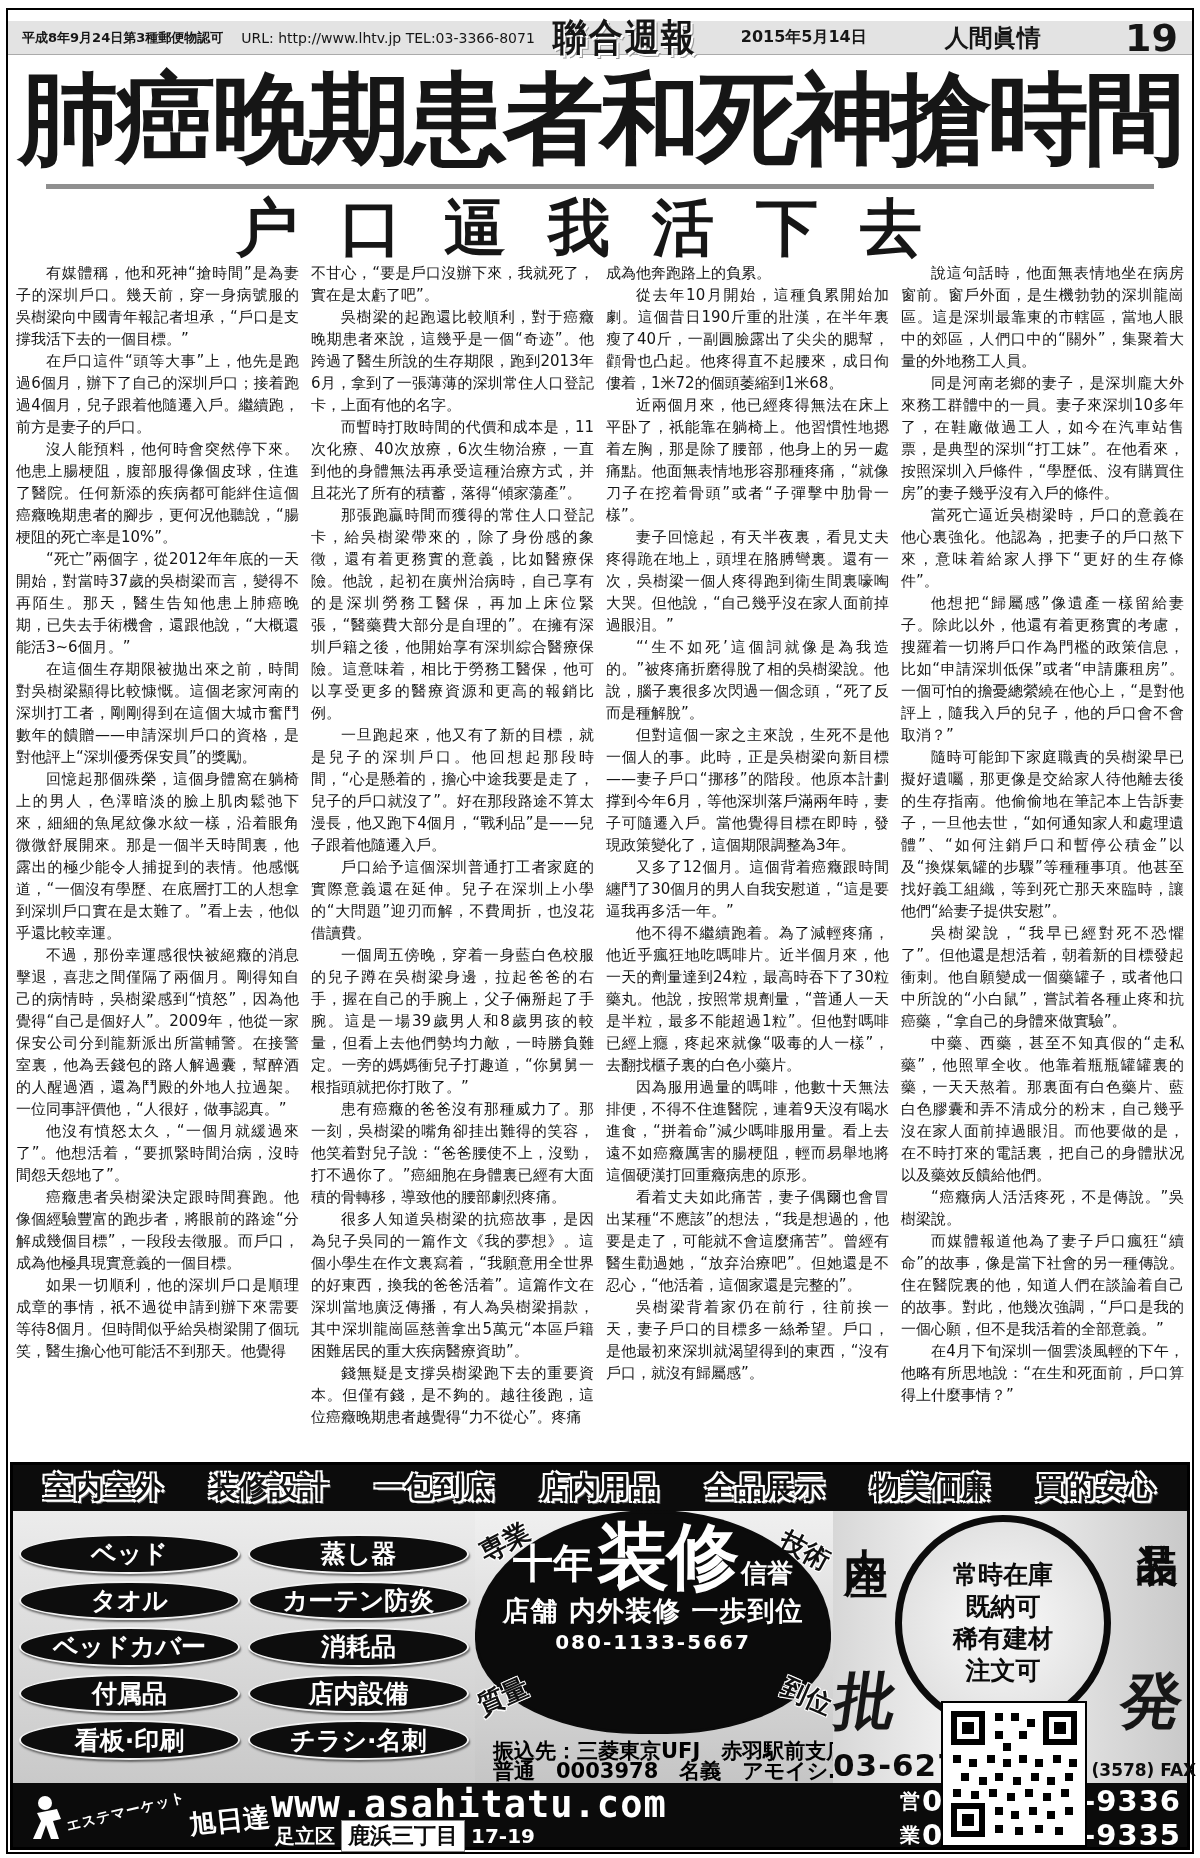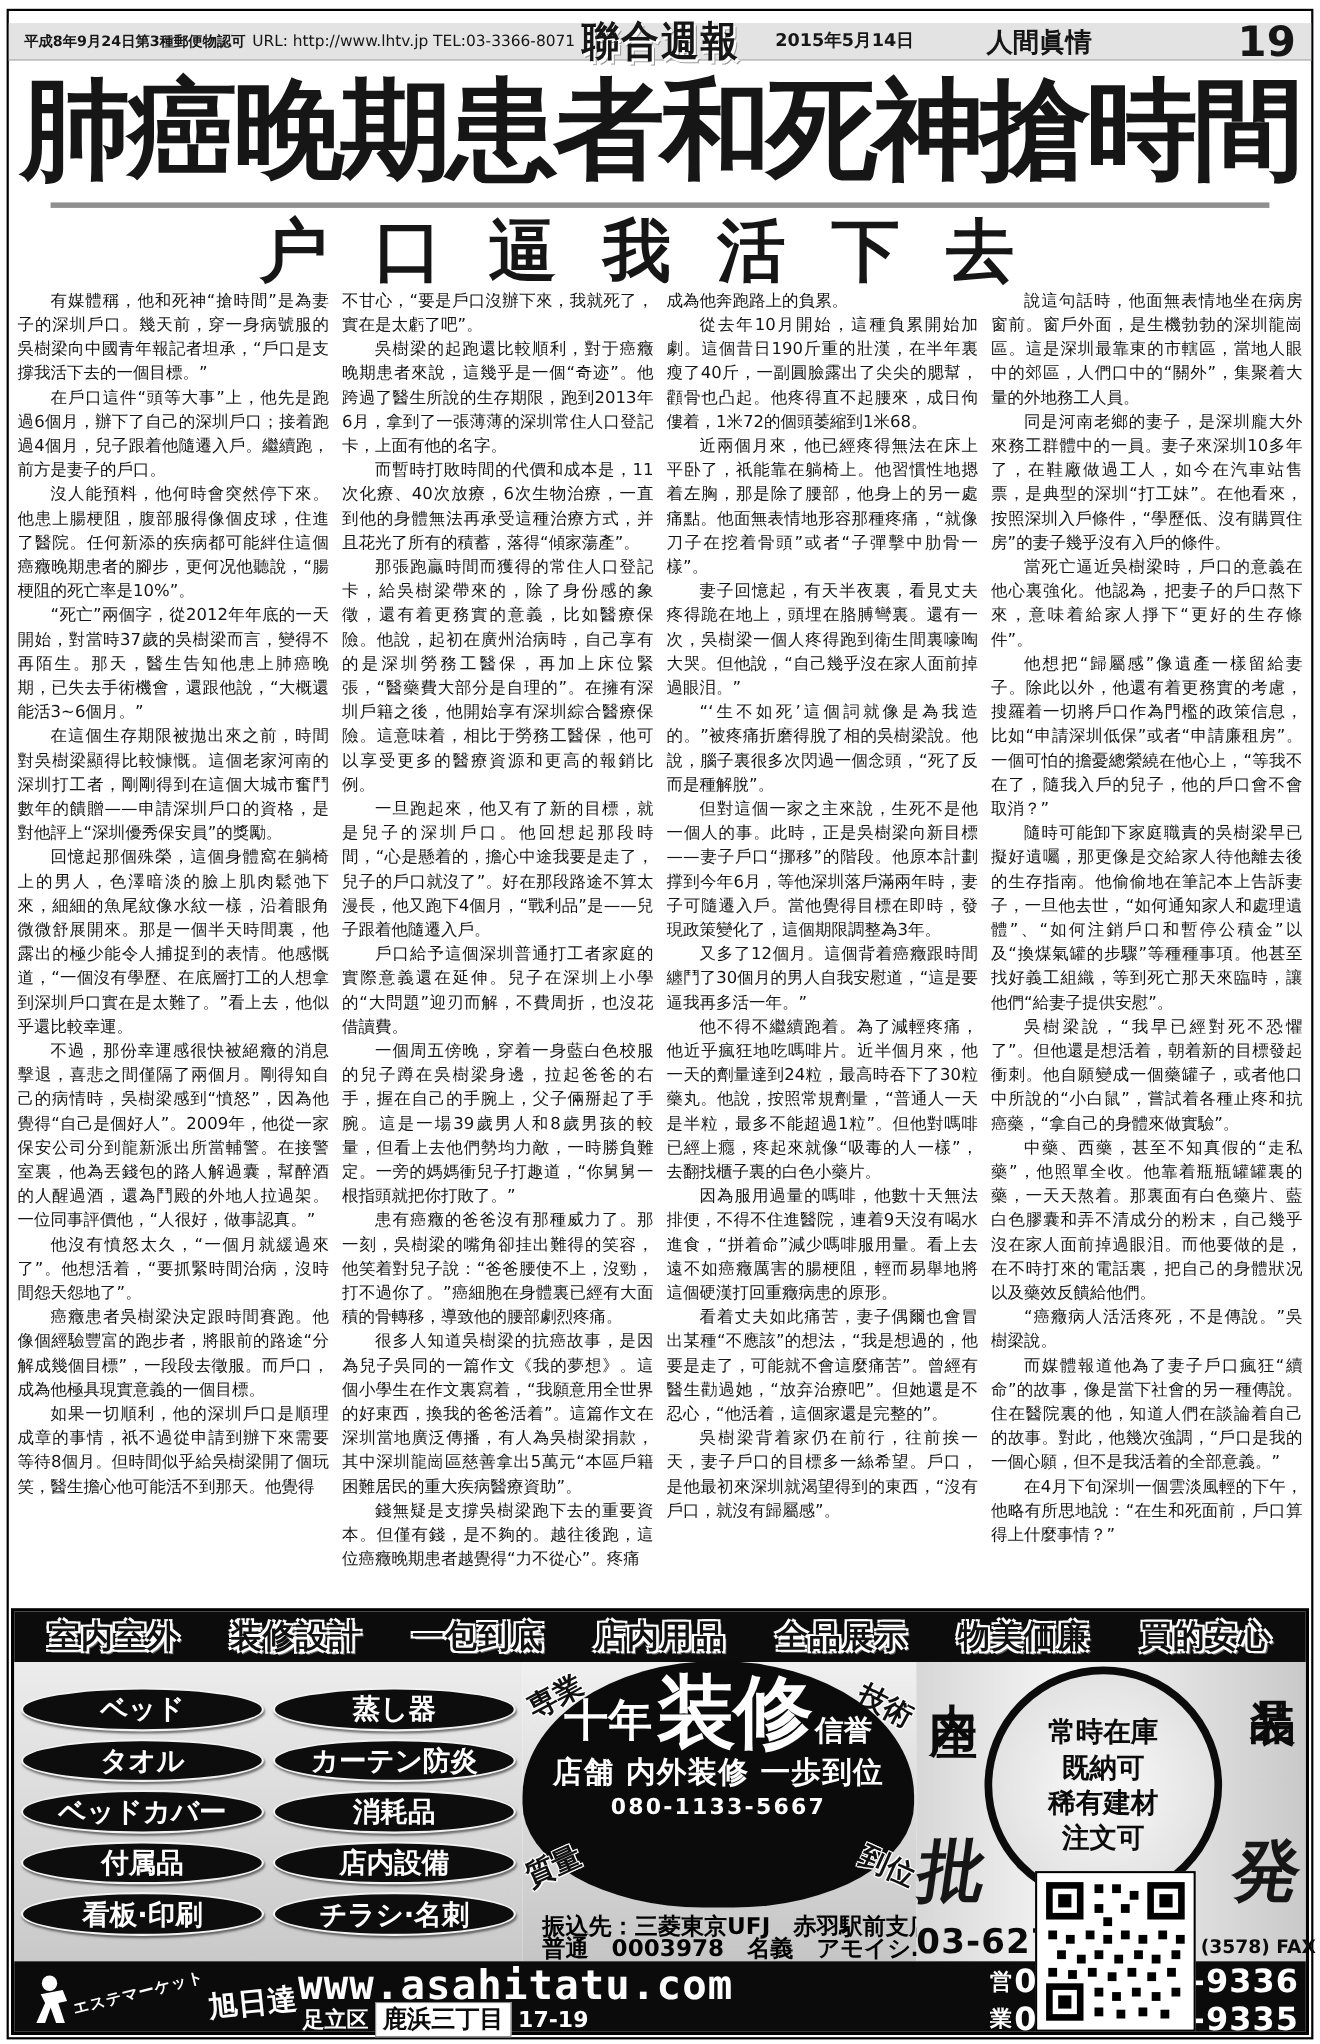--- a/index.html
+++ b/index.html
@@ -2,21 +2,21 @@
 <html><head>
 <meta charset="utf-8">
 <style>
   html,body{margin:0;padding:0;background:#fff;}
   body{font-family:"DejaVu Sans",sans-serif;color:#161616;}
   .page{position:relative;width:1200px;height:1858px;background:#fff;overflow:hidden;}
   .page-border{position:absolute;left:6px;right:6px;top:8px;bottom:4px;border:2px solid #000;}
 
   
   .header-bar{position:absolute;left:8px;right:8px;top:21px;height:34px;background:#e3e3e3;
-    display:flex;align-items:center;padding:0 14px;box-sizing:border-box;gap:6px;border-bottom:1px solid #aaa;}
+    display:flex;align-items:center;padding:0 14px;box-sizing:border-box;gap:18px;border-bottom:1px solid #aaa;}
   .hdr-small{font-size:13px;font-weight:bold;white-space:nowrap;}
   .hdr-url{font-size:14px;white-space:nowrap;}
   .paper-title{font-size:34px;font-weight:900;letter-spacing:2px;white-space:nowrap;
     text-shadow:2px 2px 0 #fff,3px 3px 0 #999;transform:scaleY(1.1);}
   .hdr-date{font-size:16px;font-weight:bold;white-space:nowrap;margin-left:26px;}
   .hdr-section{font-size:24px;font-weight:900;white-space:nowrap;margin-left:60px;}
   .hdr-page{font-size:38px;font-weight:900;margin-left:auto;}
 
   
   .headline{position:absolute;left:20px;right:20px;top:60px;height:118px;
@@ -154,21 +154,21 @@
         <p class="indent">又多了12個月。這個背着癌癥跟時間纏鬥了30個月的男人自我安慰道，“這是要逼我再多活一年。”</p>
         <p class="indent">他不得不繼續跑着。為了減輕疼痛，他近乎瘋狂地吃嗎啡片。近半個月來，他一天的劑量達到24粒，最高時吞下了30粒藥丸。他說，按照常規劑量，“普通人一天是半粒，最多不能超過1粒”。但他對嗎啡已經上癮，疼起來就像“吸毒的人一樣”，去翻找櫃子裏的白色小藥片。</p>
         <p class="indent">因為服用過量的嗎啡，他數十天無法排便，不得不住進醫院，連着9天沒有喝水進食，“拼着命”減少嗎啡服用量。看上去遠不如癌癥厲害的腸梗阻，輕而易舉地將這個硬漢打回重癥病患的原形。</p>
         <p class="indent">看着丈夫如此痛苦，妻子偶爾也會冒出某種“不應該”的想法，“我是想過的，他要是走了，可能就不會這麼痛苦”。曾經有醫生勸過她，“放弃治療吧”。但她還是不忍心，“他活着，這個家還是完整的”。</p>
         <p class="indent">吳樹梁背着家仍在前行，往前挨一天，妻子戶口的目標多一絲希望。戶口，是他最初來深圳就渴望得到的東西，“沒有戶口，就沒有歸屬感”。</p>
       </div>
     <div class="article-col">
         <p class="indent">說這句話時，他面無表情地坐在病房窗前。窗戶外面，是生機勃勃的深圳龍崗區。這是深圳最靠東的市轄區，當地人眼中的郊區，人們口中的“關外”，集聚着大量的外地務工人員。</p>
         <p class="indent">同是河南老鄉的妻子，是深圳龐大外來務工群體中的一員。妻子來深圳10多年了，在鞋廠做過工人，如今在汽車站售票，是典型的深圳“打工妹”。在他看來，按照深圳入戶條件，“學歷低、沒有購買住房”的妻子幾乎沒有入戶的條件。</p>
         <p class="indent">當死亡逼近吳樹梁時，戶口的意義在他心裏強化。他認為，把妻子的戶口熬下來，意味着給家人掙下“更好的生存條件”。</p>
-        <p class="indent">他想把“歸屬感”像遺產一樣留給妻子。除此以外，他還有着更務實的考慮，搜羅着一切將戶口作為門檻的政策信息，比如“申請深圳低保”或者“申請廉租房”。一個可怕的擔憂總縈繞在他心上，“等我不在了，隨我入戶的兒子，他的戶口會不會取消？”</p>
+        <p class="indent">他想把“歸屬感”像遺產一樣留給妻子。除此以外，他還有着更務實的考慮，搜羅着一切將戶口作為門檻的政策信息，比如“申請深圳低保”或者“申請廉租房”。一個可怕的擔憂總縈繞在他心上，“是對他評上，隨我入戶的兒子，他的戶口會不會取消？”</p>
         <p class="indent">隨時可能卸下家庭職責的吳樹梁早已擬好遺囑，那更像是交給家人待他離去後的生存指南。他偷偷地在筆記本上告訴妻子，一旦他去世，“如何通知家人和處理遺體”、“如何注銷戶口和暫停公積金”以及“換煤氣罐的步驟”等種種事項。他甚至找好義工組織，等到死亡那天來臨時，讓他們“給妻子提供安慰”。</p>
         <p class="indent">吳樹梁說，“我早已經對死不恐懼了”。但他還是想活着，朝着新的目標發起衝刺。他自願變成一個藥罐子，或者他口中所說的“小白鼠”，嘗試着各種止疼和抗癌藥，“拿自己的身體來做實驗”。</p>
         <p class="indent">中藥、西藥，甚至不知真假的“走私藥”，他照單全收。他靠着瓶瓶罐罐裏的藥，一天天熬着。那裏面有白色藥片、藍白色膠囊和弄不清成分的粉末，自己幾乎沒在家人面前掉過眼泪。而他要做的是，在不時打來的電話裏，把自己的身體狀况以及藥效反饋給他們。</p>
         <p class="indent">“癌癥病人活活疼死，不是傳說。”吳樹梁說。</p>
         <p class="indent">而媒體報道他為了妻子戶口瘋狂“續命”的故事，像是當下社會的另一種傳說。住在醫院裏的他，知道人們在談論着自己的故事。對此，他幾次強調，“戶口是我的一個心願，但不是我活着的全部意義。”</p>
         <p class="indent">在4月下旬深圳一個雲淡風輕的下午，他略有所思地說：“在生和死面前，戶口算得上什麼事情？”</p>
       </div>
   </div>
 
   <div class="ad">

